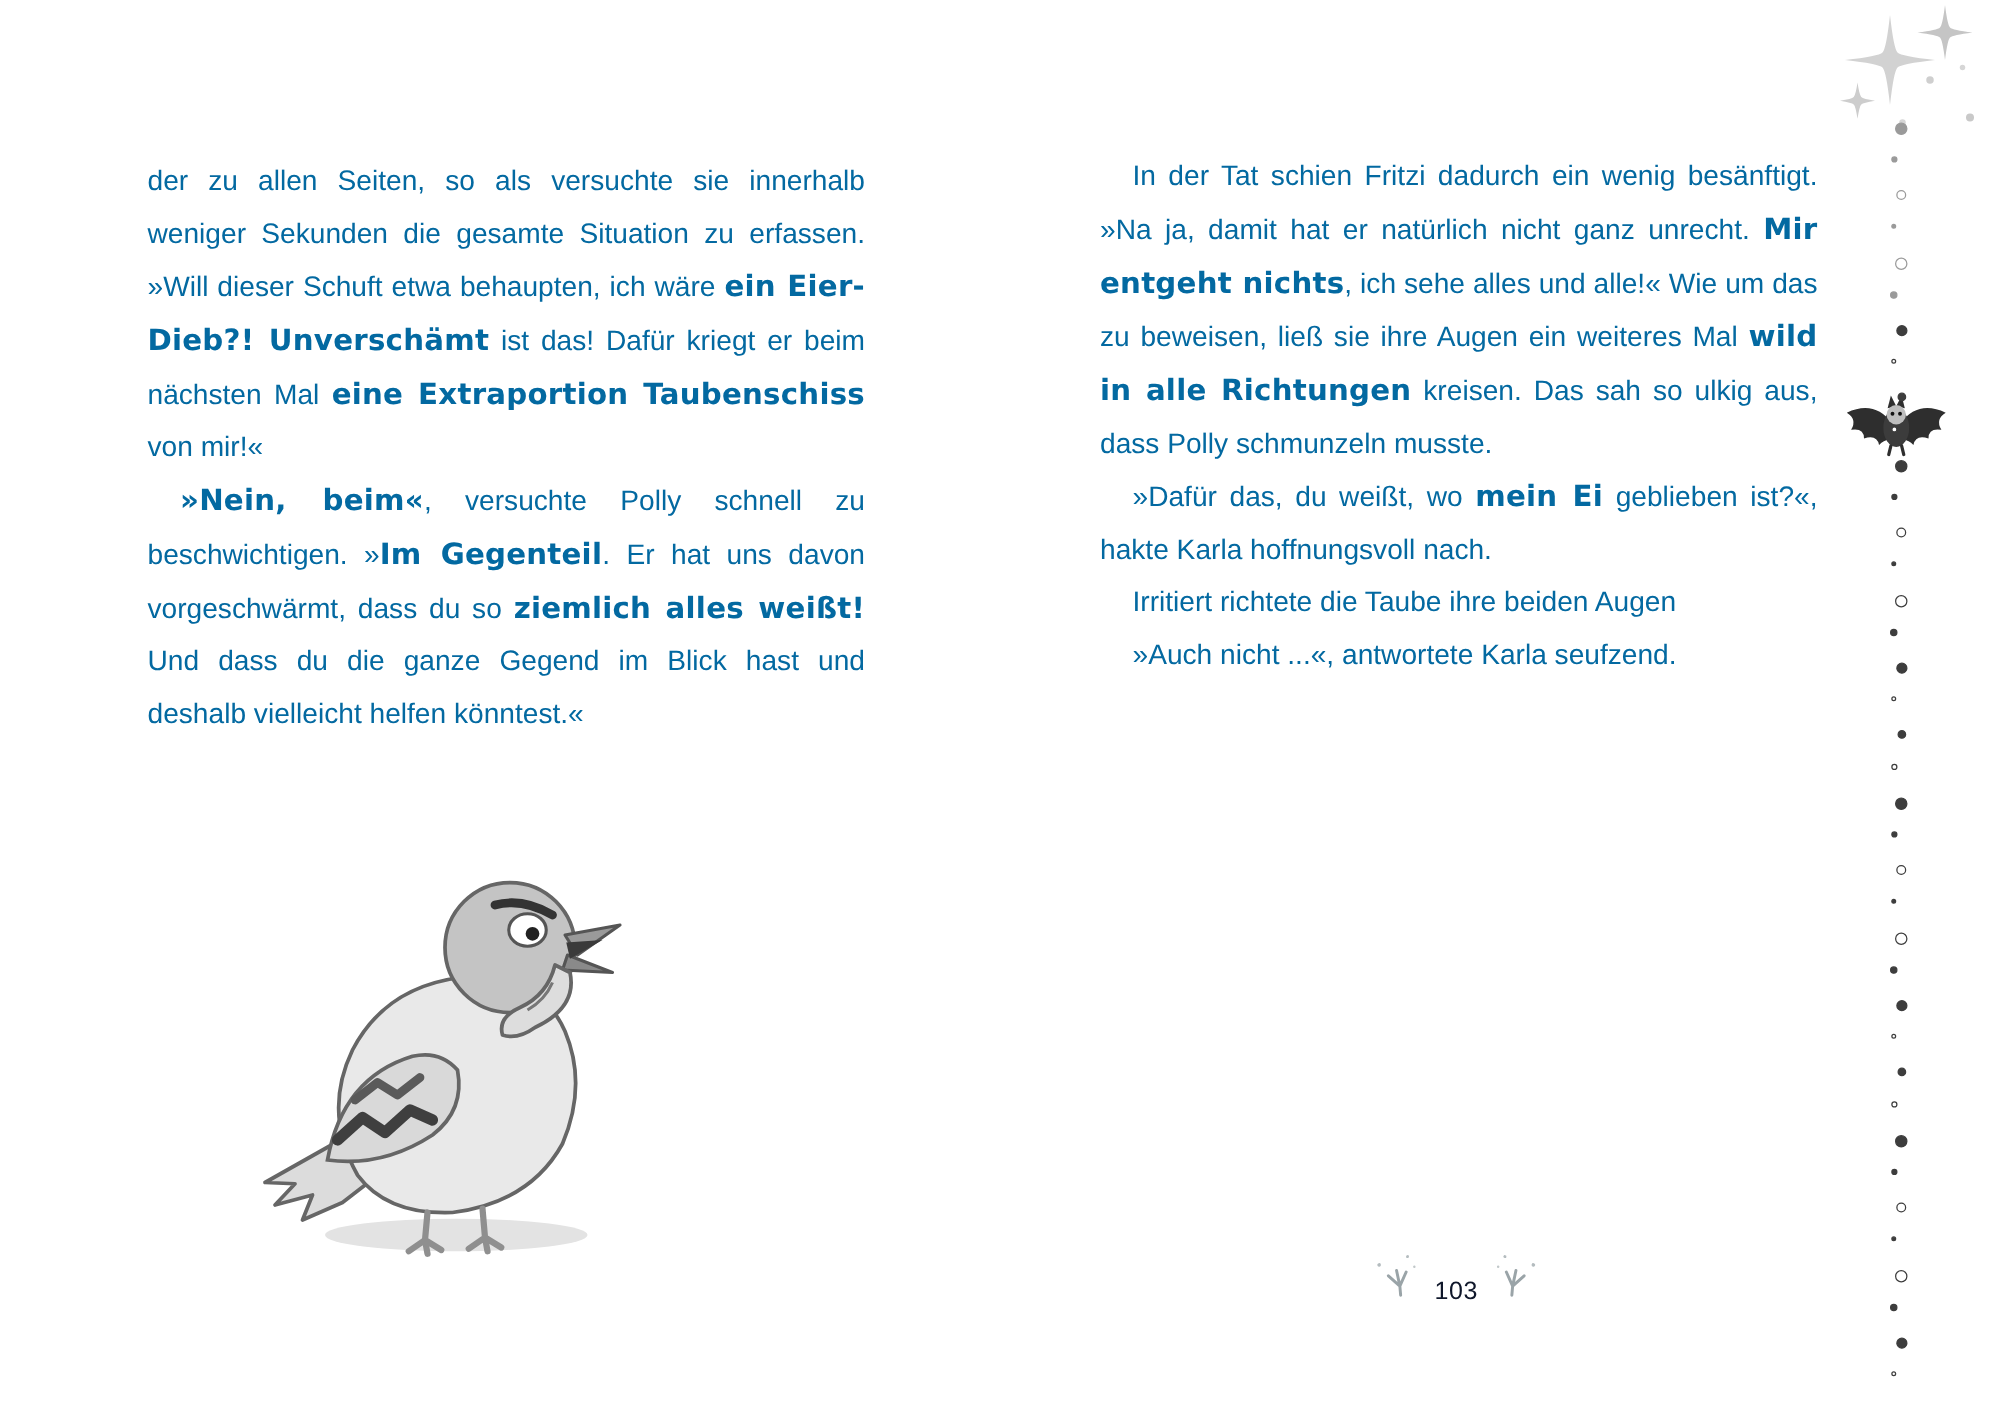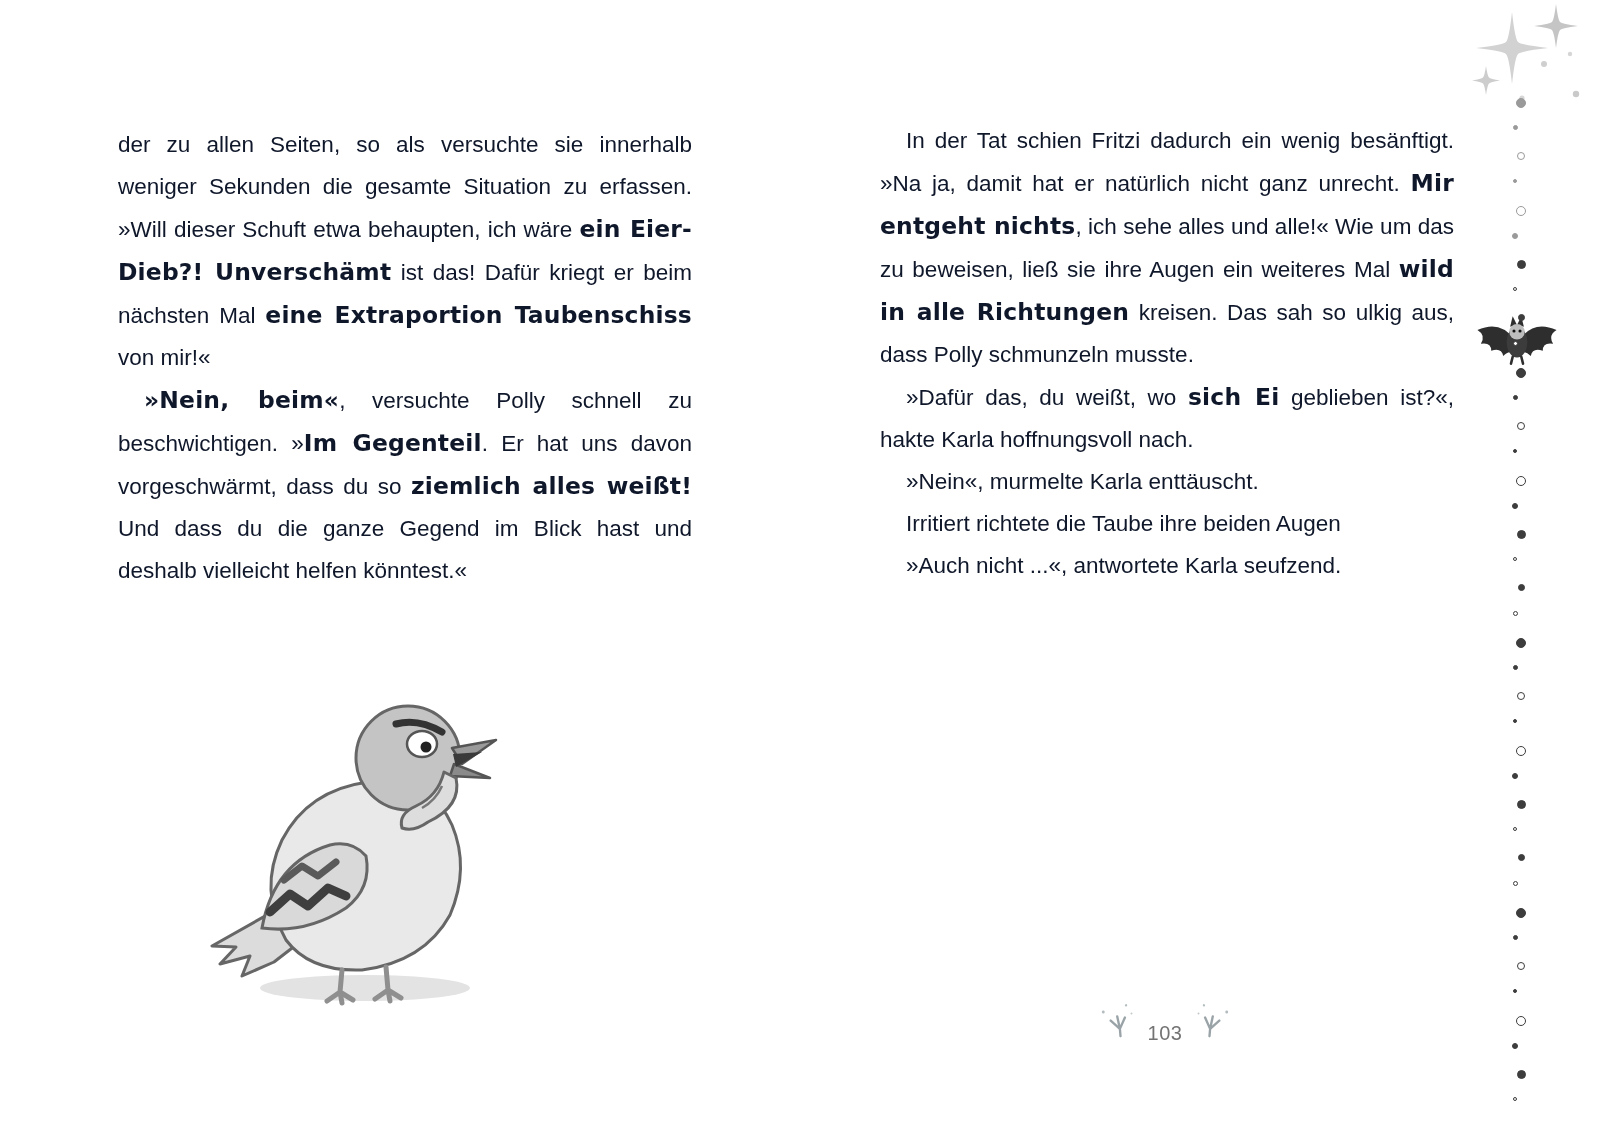--- a/index.html
+++ b/index.html
@@ -11,21 +11,21 @@
     position: relative;
     overflow: hidden;
     color: #1f1f1f;
   }
   .page-text {
     position: absolute;
     width: 574px;
     font-size: 22.5px;
     line-height: 42px;
     text-align: justify;
-    color: #0f172a;
+    color: #0369a1;
   }
   #left-text { left: 118px; top: 124px; }
   #right-text { left: 880px; top: 120px; }
   p.para { margin: 0; }
   p.para.indent { text-indent: 26px; }
   .b {
     font-family: "DejaVu Sans", sans-serif;
     font-weight: 700;
     font-size: 1.04em;
     letter-spacing: 0.2px;
@@ -46,37 +46,36 @@
   #bat-wrap { position: absolute; left: 1474px; top: 308px; width: 86px; height: 70px; }
   #sparkle-wrap { position: absolute; left: 1452px; top: 2px; width: 140px; height: 120px; }
 
   #footer-row {
     position: absolute;
     left: 1075px; top: 995px; width: 180px; height: 50px;
     display: flex; align-items: center; justify-content: center; gap: 10px;
   }
   #page-number {
     font-size: 20px;
-    color: #737373;
+    color: #0f172a;
     letter-spacing: 0.5px;
     margin-top: 26px;
   }
 </style>
 </head>
 <body>
 
 <div id="left-text" class="page-text">
     <p class="para"><span>der zu allen Seiten, so als versuchte sie innerhalb weniger Sekunden die gesamte Situation zu erfassen. »Will dieser Schuft etwa behaupten, ich wäre </span><span class="b">ein Eier-Dieb?! Unverschämt</span><span> ist das! Dafür kriegt er beim nächsten Mal </span><span class="b">eine Extraportion Taubenschiss</span><span> von mir!«</span></p>
     <p class="para indent"><span class="b">»Nein, beim«</span><span>, versuchte Polly schnell zu beschwichtigen. »</span><span class="b">Im Gegenteil</span><span>. Er hat uns davon vorgeschwärmt, dass du so </span><span class="b">ziemlich alles weißt!</span><span> Und dass du die ganze Gegend im Blick hast und deshalb vielleicht helfen könntest.«</span></p>
   </div>
 
 <div id="right-text" class="page-text">
     <p class="para indent"><span>In der Tat schien Fritzi dadurch ein wenig besänftigt. »Na ja, damit hat er natürlich nicht ganz unrecht. </span><span class="b">Mir entgeht nichts</span><span>, ich sehe alles und alle!« Wie um das zu beweisen, ließ sie ihre Augen ein weiteres Mal </span><span class="b">wild in alle Richtungen</span><span> kreisen. Das sah so ulkig aus, dass Polly schmunzeln musste.</span></p>
-    <p class="para indent"><span>»Dafür das, du weißt, wo </span><span class="b">sich Ei</span><span> geblieben ist?«, hakte Karla hoffnungsvoll nach.</span></p>
-    <p class="para indent"><span>»Nein«, murmelte Karla enttäuscht.</span></p>
+    <p class="para indent"><span>»Dafür das, du weißt, wo </span><span class="b">mein Ei</span><span> geblieben ist?«, hakte Karla hoffnungsvoll nach.</span></p>
     <p class="para indent"><span>Irritiert richtete die Taube ihre beiden Augen</span></p>
     <p class="para indent"><span>»Auch nicht ...«, antwortete Karla seufzend.</span></p>
   </div>
 
 <div id="pigeon-wrap">
   <svg viewBox="0 0 340 370" width="340" height="370">
 
     <ellipse cx="175" cy="348" rx="105" ry="13" fill="#e3e3e3"></ellipse>
 
     <path d="M100 262 L22 306 L46 307 L30 324 L60 316 L52 336 L84 322 L106 305 Z" fill="#dcdcdc" stroke="#666" stroke-width="3" stroke-linejoin="round"></path>

